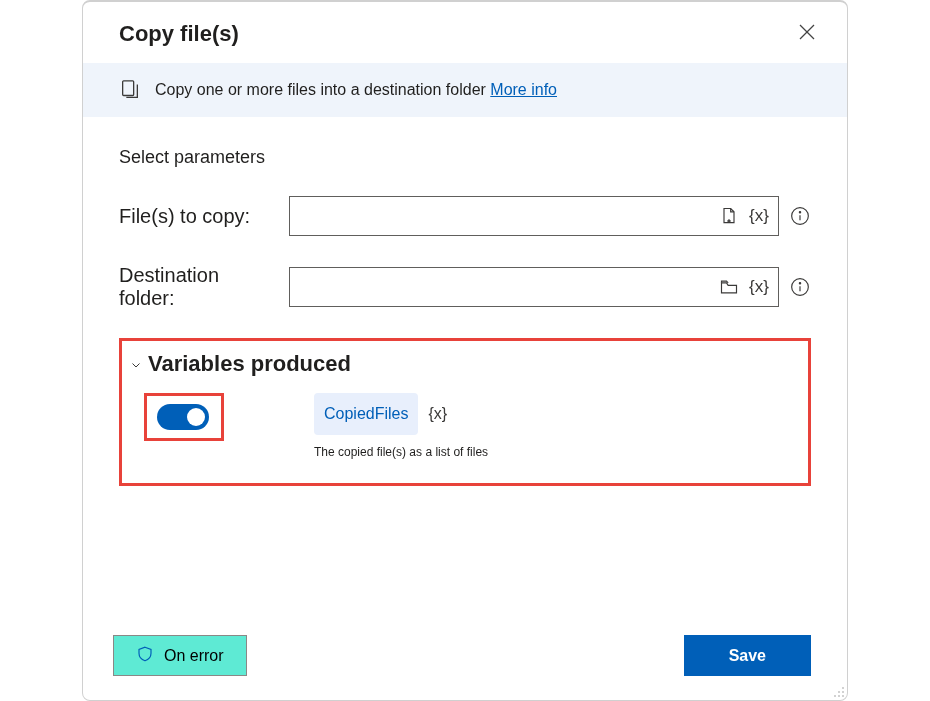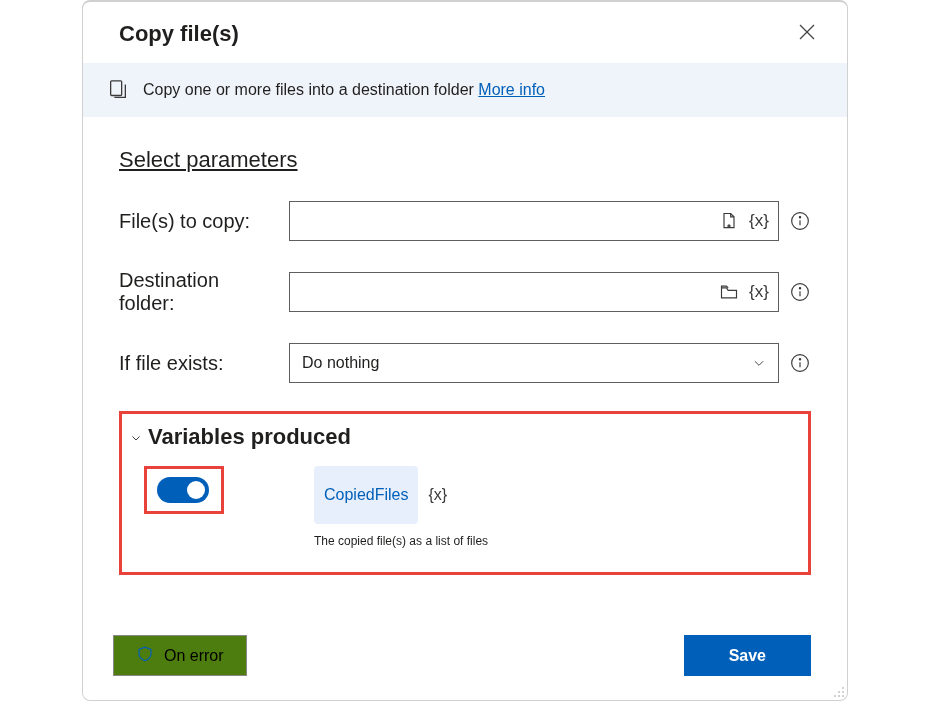--- a/index.html
+++ b/index.html
@@ -36,38 +36,37 @@
   .close-x {
     font-size: 20px;
     color: #444;
     cursor: pointer;
     padding: 4px;
   }
   .info-bar {
     background: #eff4fb;
     display: flex;
     align-items: center;
-    padding: 16px 24px;
+    padding: 16px 36px;
     font-size: 16px;
     gap: 14px;
   }
   .info-bar a {
     color: #005fb8;
     text-decoration: underline;
     cursor: pointer;
   }
   .body {
     padding: 30px 36px 0 36px;
     flex: 1;
     overflow: auto;
   }
   .section-title {
-    font-size: 22px;
+    font-size: 18px;
     margin-bottom: 28px;
-    text-decoration: underline;
   }
   .param-row {
     display: flex;
     align-items: center;
     margin-bottom: 28px;
     gap: 10px;
   }
   .param-label {
     width: 160px;
     font-size: 20px;
@@ -156,42 +155,42 @@
   }
   .var-line1 {
     display: flex;
     align-items: center;
     gap: 10px;
     margin-bottom: 10px;
   }
   .var-pill {
     background: #e8effc;
     color: #005fb8;
-    padding: 20px 10px;
+    padding: 12px 10px;
     border-radius: 4px;
     font-size: 16px;
   }
   .var-x {
     color: #3b3a39;
     font-size: 16px;
   }
   .var-desc {
     font-size: 12px;
   }
   .footer {
     display: flex;
     align-items: center;
     justify-content: space-between;
     padding: 18px 36px 24px 30px;
   }
   .btn {
     height: 41px;
     padding: 0 22px;
     border: 1px solid #8a8886;
-    background: #4d7c0f;
+    background: #5eead4;
     font-size: 16px;
     font-family: inherit;
     cursor: pointer;
     display: inline-flex;
     align-items: center;
     gap: 10px;
   }
   .btn.primary {
     background: #005fb8;
     border-color: #005fb8;
@@ -277,39 +276,20 @@
       </div>
       <span class="info-circle">
         <svg width="20" height="20" viewBox="0 0 24 24" fill="none" stroke="#3b3a39" stroke-width="1.4">
           <circle cx="12" cy="12" r="10"></circle>
             <circle cx="12" cy="7.5" r="0.8" fill="#3b3a39"></circle>
             <line x1="12" y1="11" x2="12" y2="17"></line>
         </svg>
       </span>
     </div>
 
-    <div class="param-row">
-      <div class="param-label">If file exists:</div>
-      <div class="param-field">
-        <span>Do nothing</span>
-        <span class="spacer"></span>
-        <span class="icon-btn chev-down">
-          <svg viewBox="0 0 24 24" fill="none" stroke="#3b3a39" stroke-width="1.6">
-            <polyline points="5 9 12 16 19 9"></polyline>
-          </svg>
-        </span>
-      </div>
-      <span class="info-circle">
-        <svg width="20" height="20" viewBox="0 0 24 24" fill="none" stroke="#3b3a39" stroke-width="1.4">
-          <circle cx="12" cy="12" r="10"></circle>
-            <circle cx="12" cy="7.5" r="0.8" fill="#3b3a39"></circle>
-            <line x1="12" y1="11" x2="12" y2="17"></line>
-        </svg>
-      </span>
-    </div>
 
     <div class="red-frame">
       <div class="vars-head">
         <span>
           <svg width="12" height="12" viewBox="0 0 24 24" fill="none" stroke="#3b3a39" stroke-width="2">
             <polyline points="5 9 12 16 19 9"></polyline>
           </svg>
         </span>
         <span>Variables produced</span>
       </div>

